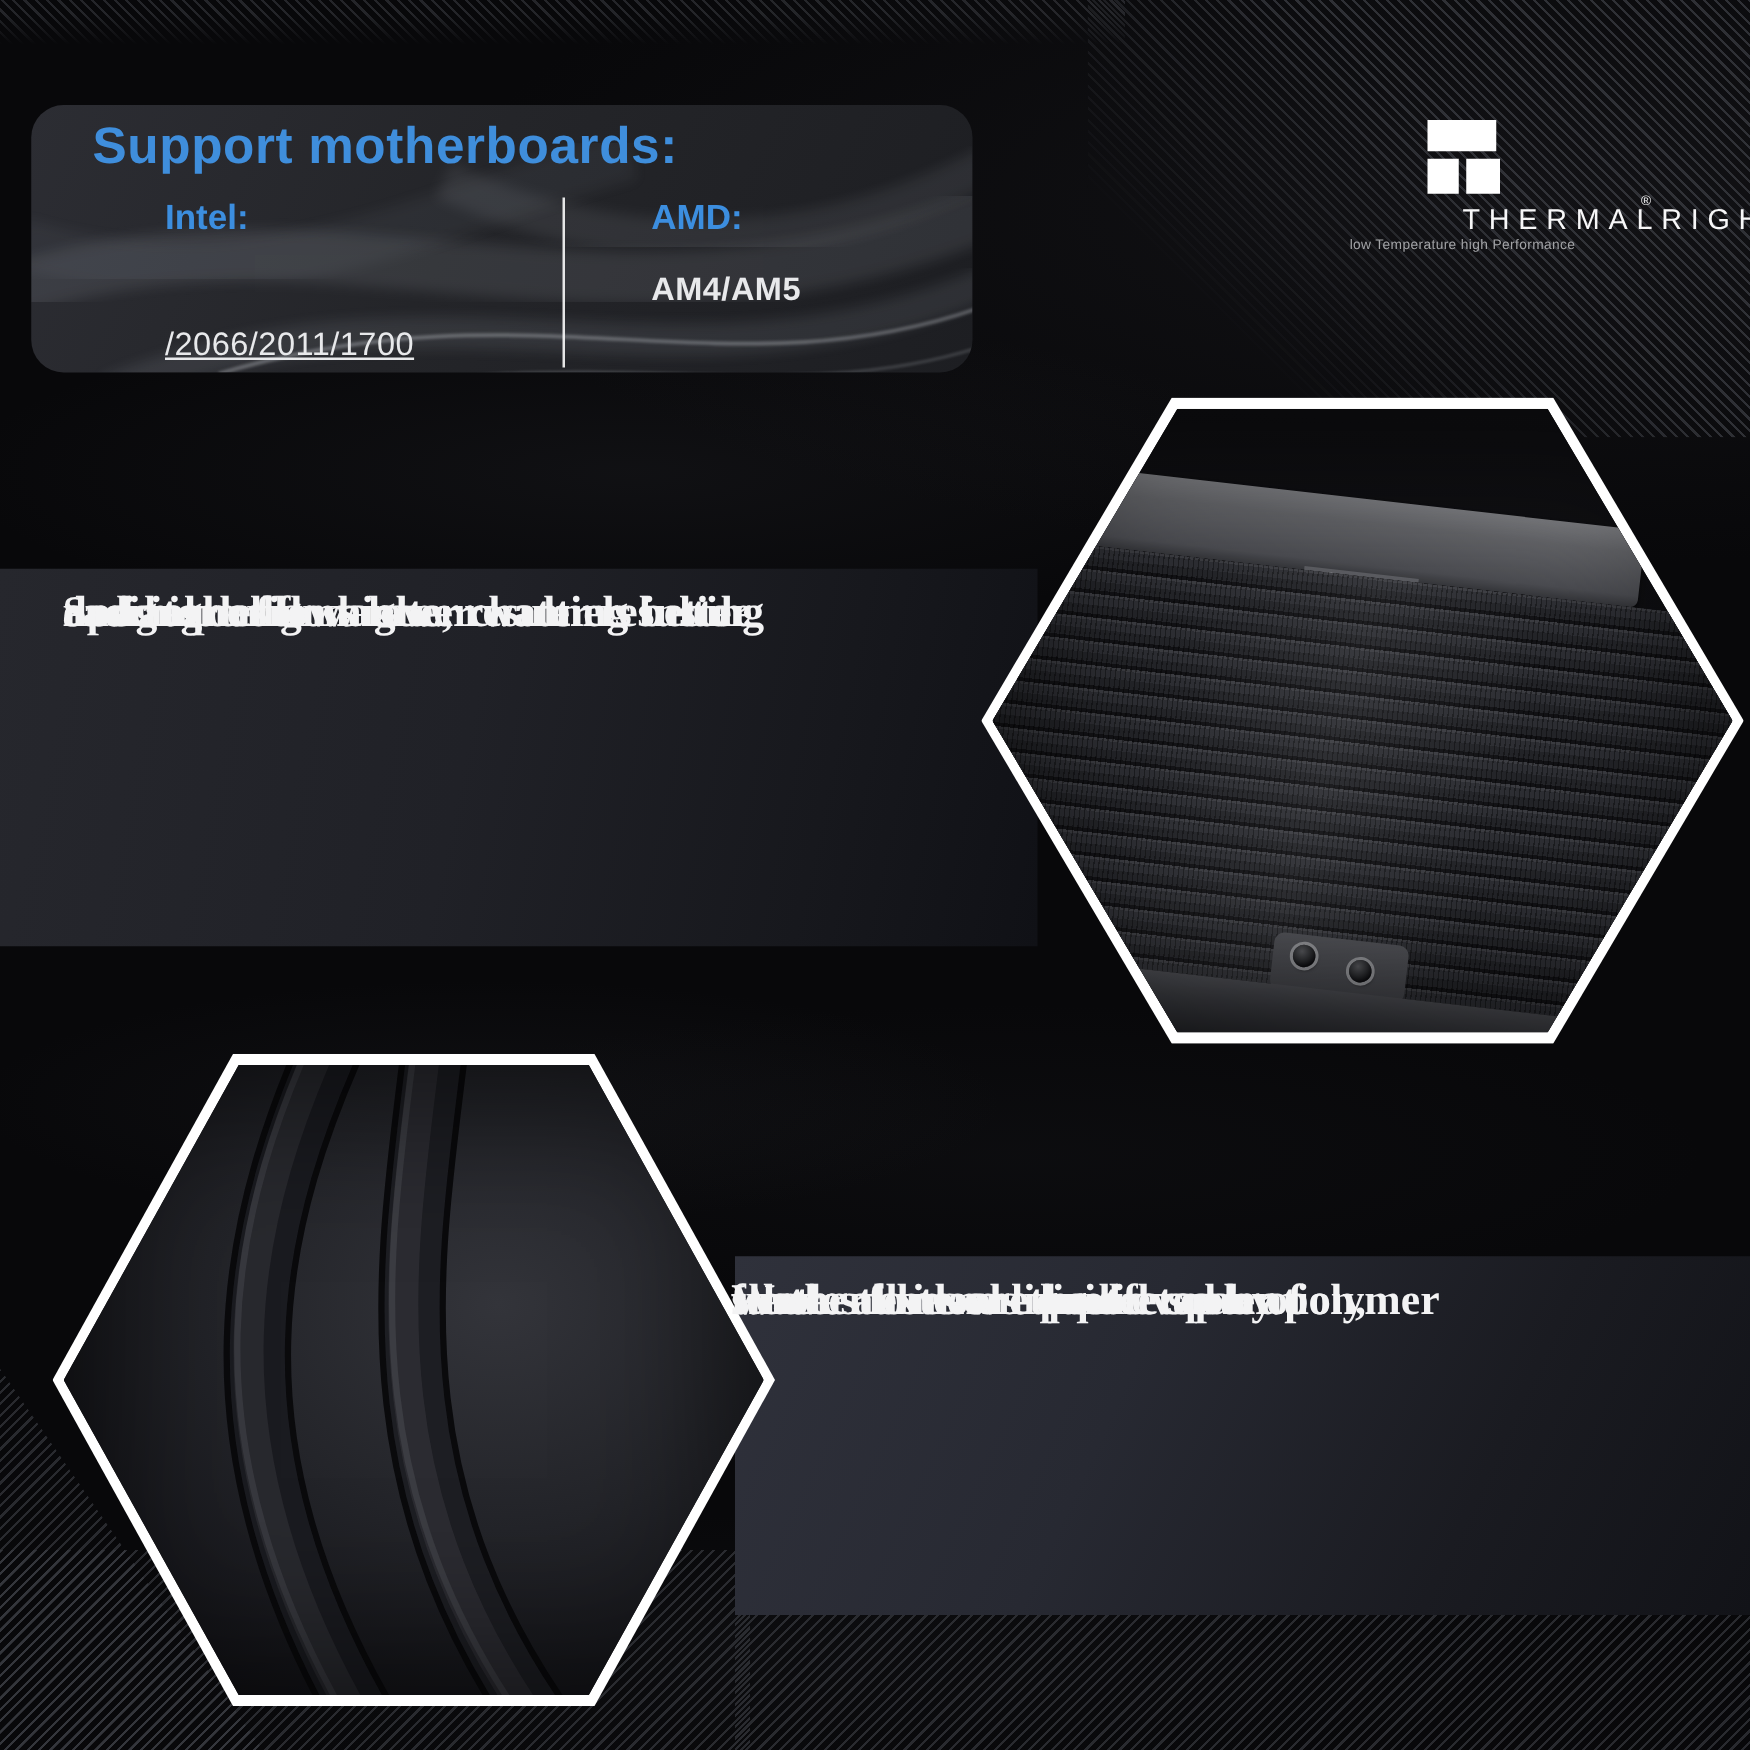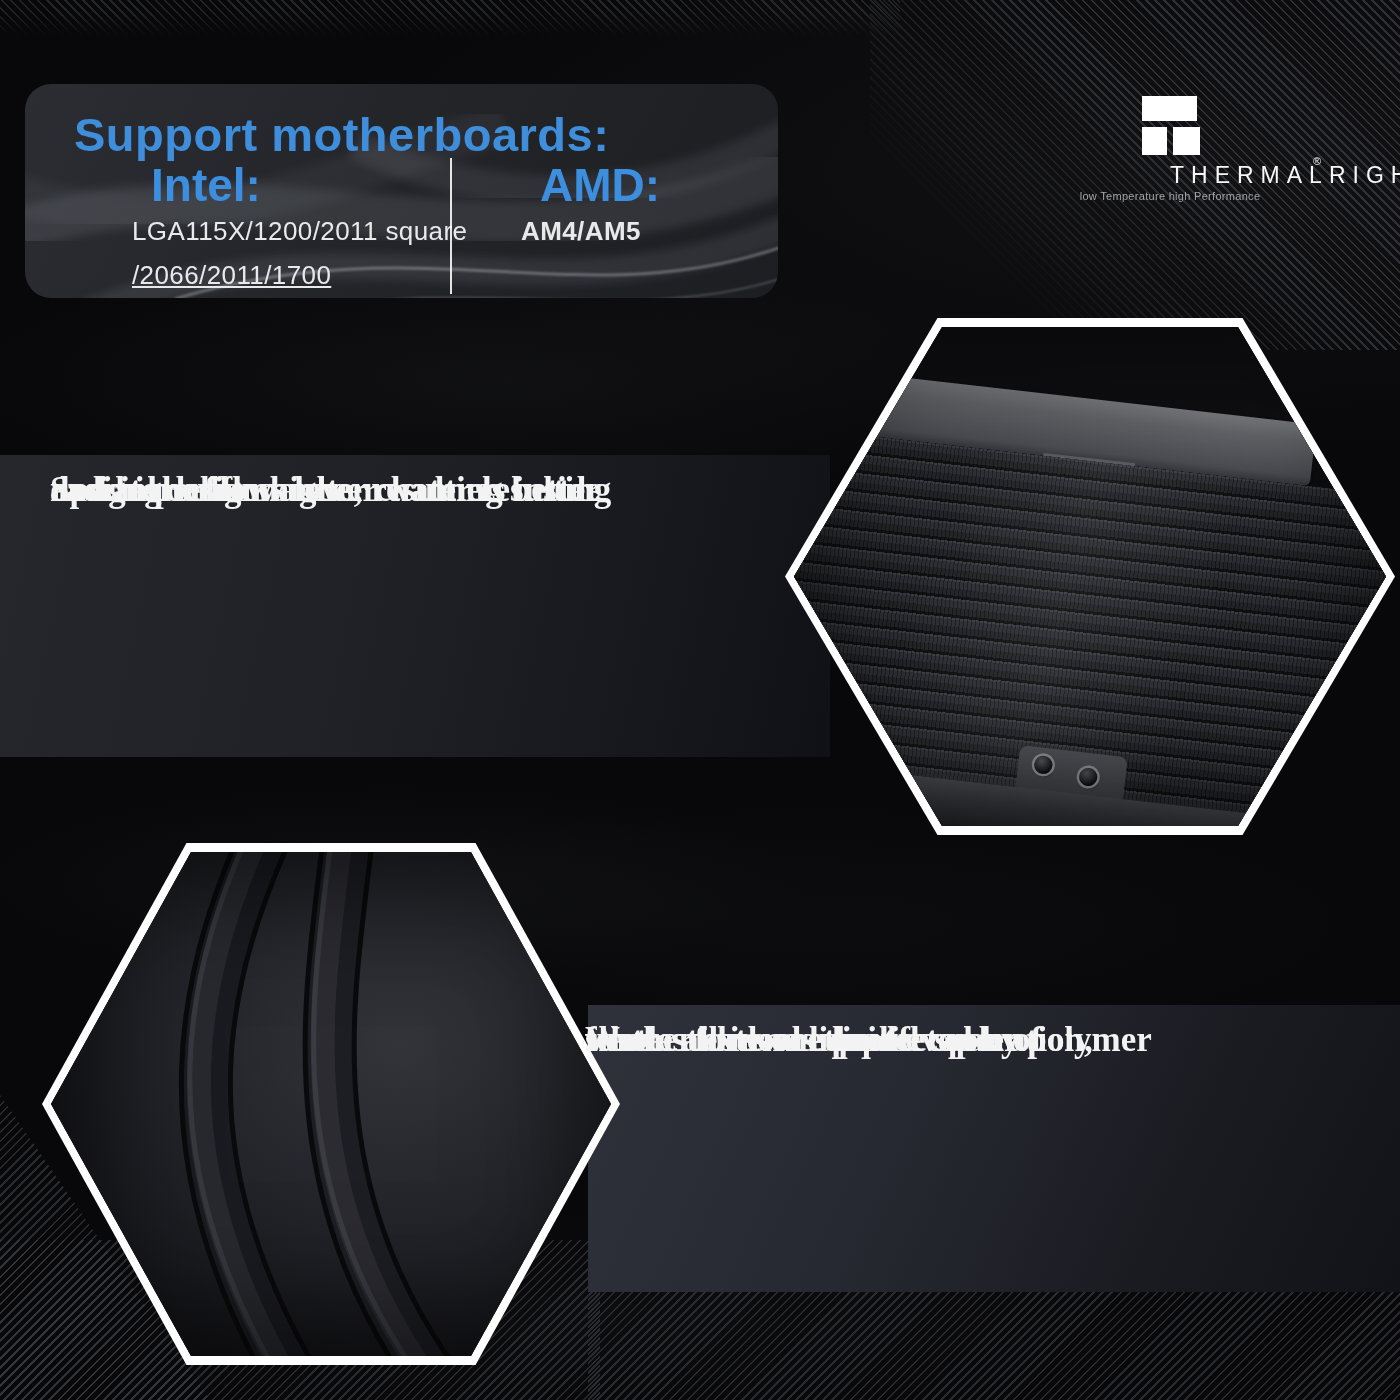--- a/index.html
+++ b/index.html
@@ -34,23 +34,23 @@
   
   .left-panel{left:0;top:455px;width:830px;height:302px;
       background:linear-gradient(102deg,#26272d 0%,#202127 45%,#17181d 78%,#101116 100%);}
   .right-panel{left:588px;top:1005px;width:812px;height:287px;
       background:linear-gradient(115deg,#2f313b 0%,#272932 38%,#1a1b21 72%,#121318 100%);}
 
   
   .banner{left:25px;top:84px;width:753px;height:214px;border-radius:26px;overflow:hidden;
       background:linear-gradient(118deg,#2c2d33 0%,#242529 45%,#1d1e22 100%);}
   .banner svg{position:absolute;inset:0;}
-  .banner-title{left:49px;top:23px;font-size:47px;font-weight:700;color:#3f8edc;
+  .banner-title{left:49px;top:9px;font-size:41px;font-weight:700;color:#3f8edc;
       letter-spacing:.5px;white-space:nowrap;}
-  .cpu-label{top:74px;font-size:46px;font-weight:700;color:#3c8edf;white-space:nowrap;margin-left:19px;}
+  .cpu-label{top:74px;font-size:28px;font-weight:700;color:#3c8edf;white-space:nowrap;}
   .intel-label{left:107px;} .amd-label{left:496px;}
   .spec{font-size:26px;font-weight:400;color:#e8e9eb;letter-spacing:.4px;white-space:nowrap;}
   .spec-i1{left:107px;top:132px;} .spec-i2{left:107px;top:176px;text-decoration:underline;} .spec-a1{left:496px;top:132px;font-weight:bold;}
   .divider{left:425px;top:74px;width:2px;height:136px;background:rgba(255,255,255,.88);}
 
   
   .logo{left:1020px;top:96px;width:300px;height:120px;text-align:center;position:absolute;}
   .logo-icon{left:122px;top:0;width:58px;height:59px;}
   .logo-icon div{background:#fff;}
   .li-top{left:0;top:0;width:55px;height:25px;}
@@ -129,21 +129,20 @@
       <path d="M -20 150 C 240 60, 470 215, 780 80" stroke="#d7dde6" stroke-width="42" fill="none" opacity="0.10" filter="url(#b1)"></path>
       <path d="M 60 230 C 330 120, 520 250, 770 140" stroke="#c6cfda" stroke-width="26" fill="none" opacity="0.10" filter="url(#b1)"></path>
       <path d="M -10 110 C 180 170, 330 80, 480 40" stroke="#9fa8b4" stroke-width="40" fill="none" opacity="0.07" filter="url(#b1)"></path>
       <path d="M 150 215 C 400 140, 560 235, 765 160" stroke="#eef2f8" stroke-width="3" fill="none" opacity="0.30" filter="url(#b2)"></path>
       <path d="M 230 240 C 430 180, 600 250, 770 190" stroke="#e6ebf2" stroke-width="2" fill="none" opacity="0.22" filter="url(#b2)"></path>
       <path d="M 330 60 C 480 130, 640 120, 780 40" stroke="#dfe5ee" stroke-width="30" fill="none" opacity="0.08" filter="url(#b1)"></path>
     </svg>
     <div class="banner-title">Support motherboards:</div>
     <div class="cpu-label intel-label">Intel:</div>
     <div class="cpu-label amd-label">AMD:</div>
-    <div class="spec spec-i1">LGA115X/1200/2011 square</div>
     <div class="spec spec-i2">/2066/2011/1700</div>
     <div class="spec spec-a1">AM4/AM5</div>
     <div class="divider"></div>
   </div>
 
   <div class="logo">
     <div class="logo-icon">
       <div class="li-top"></div>
       <div class="li-bl"></div>
       <div class="li-br"></div>

